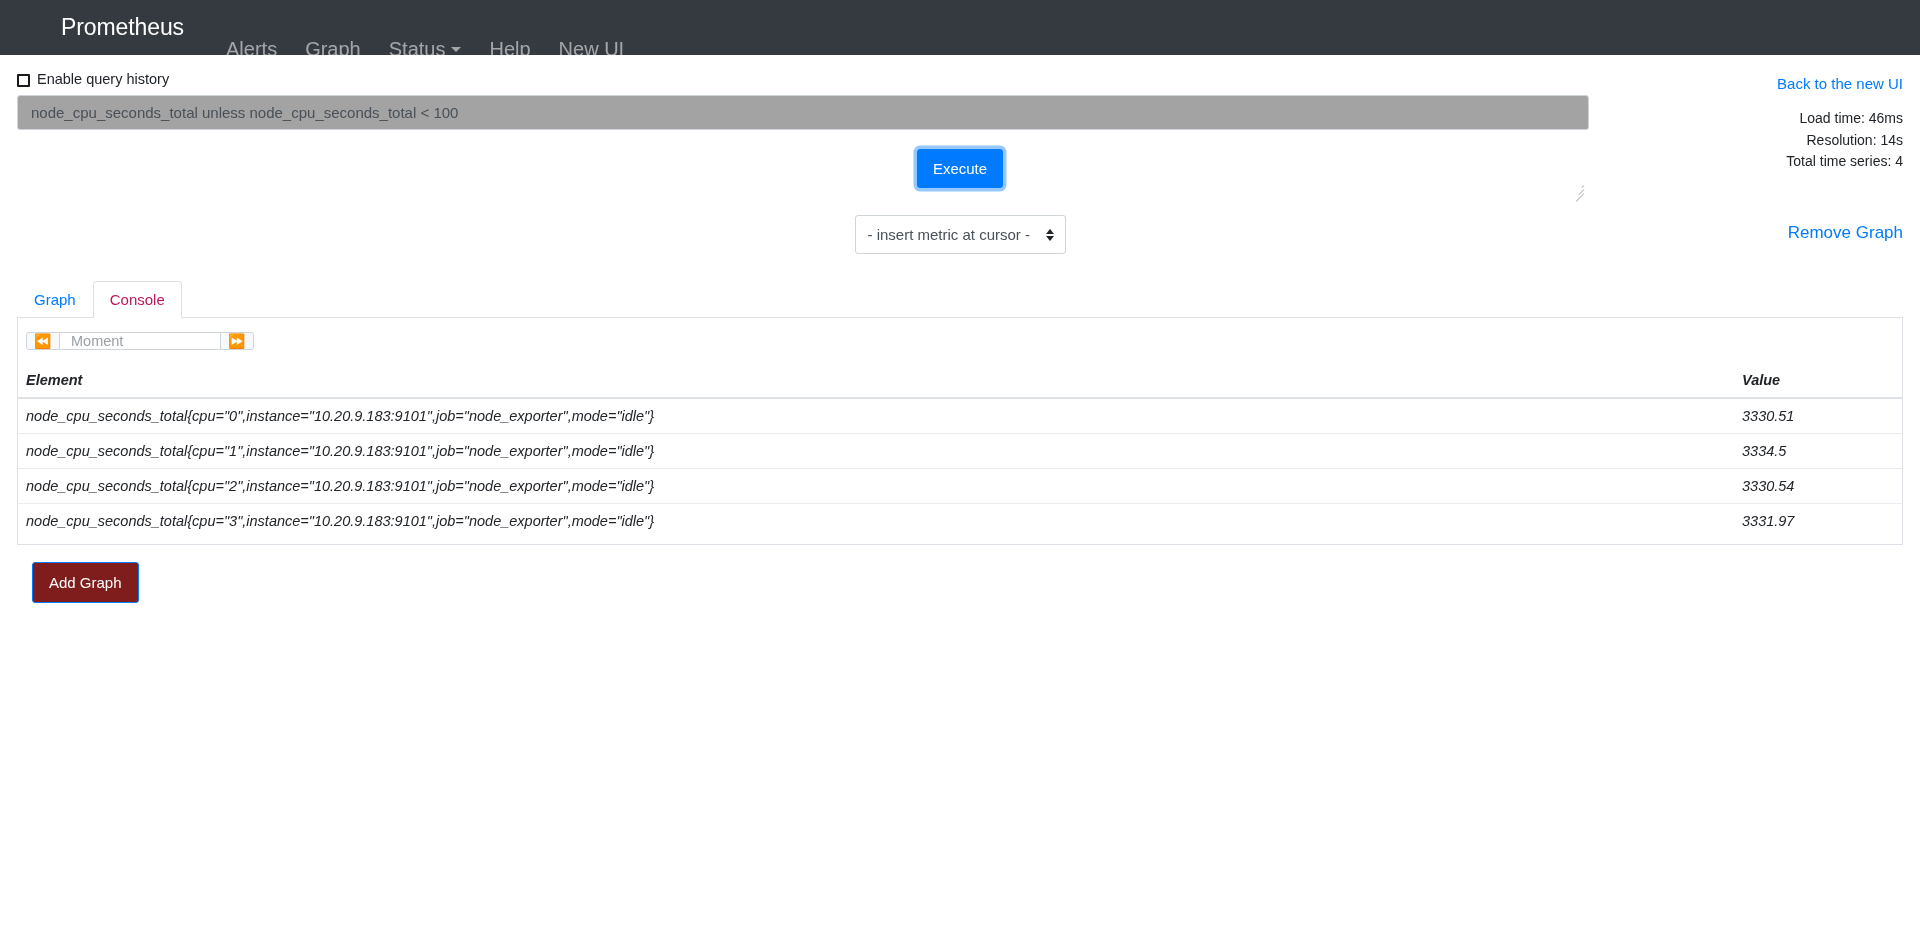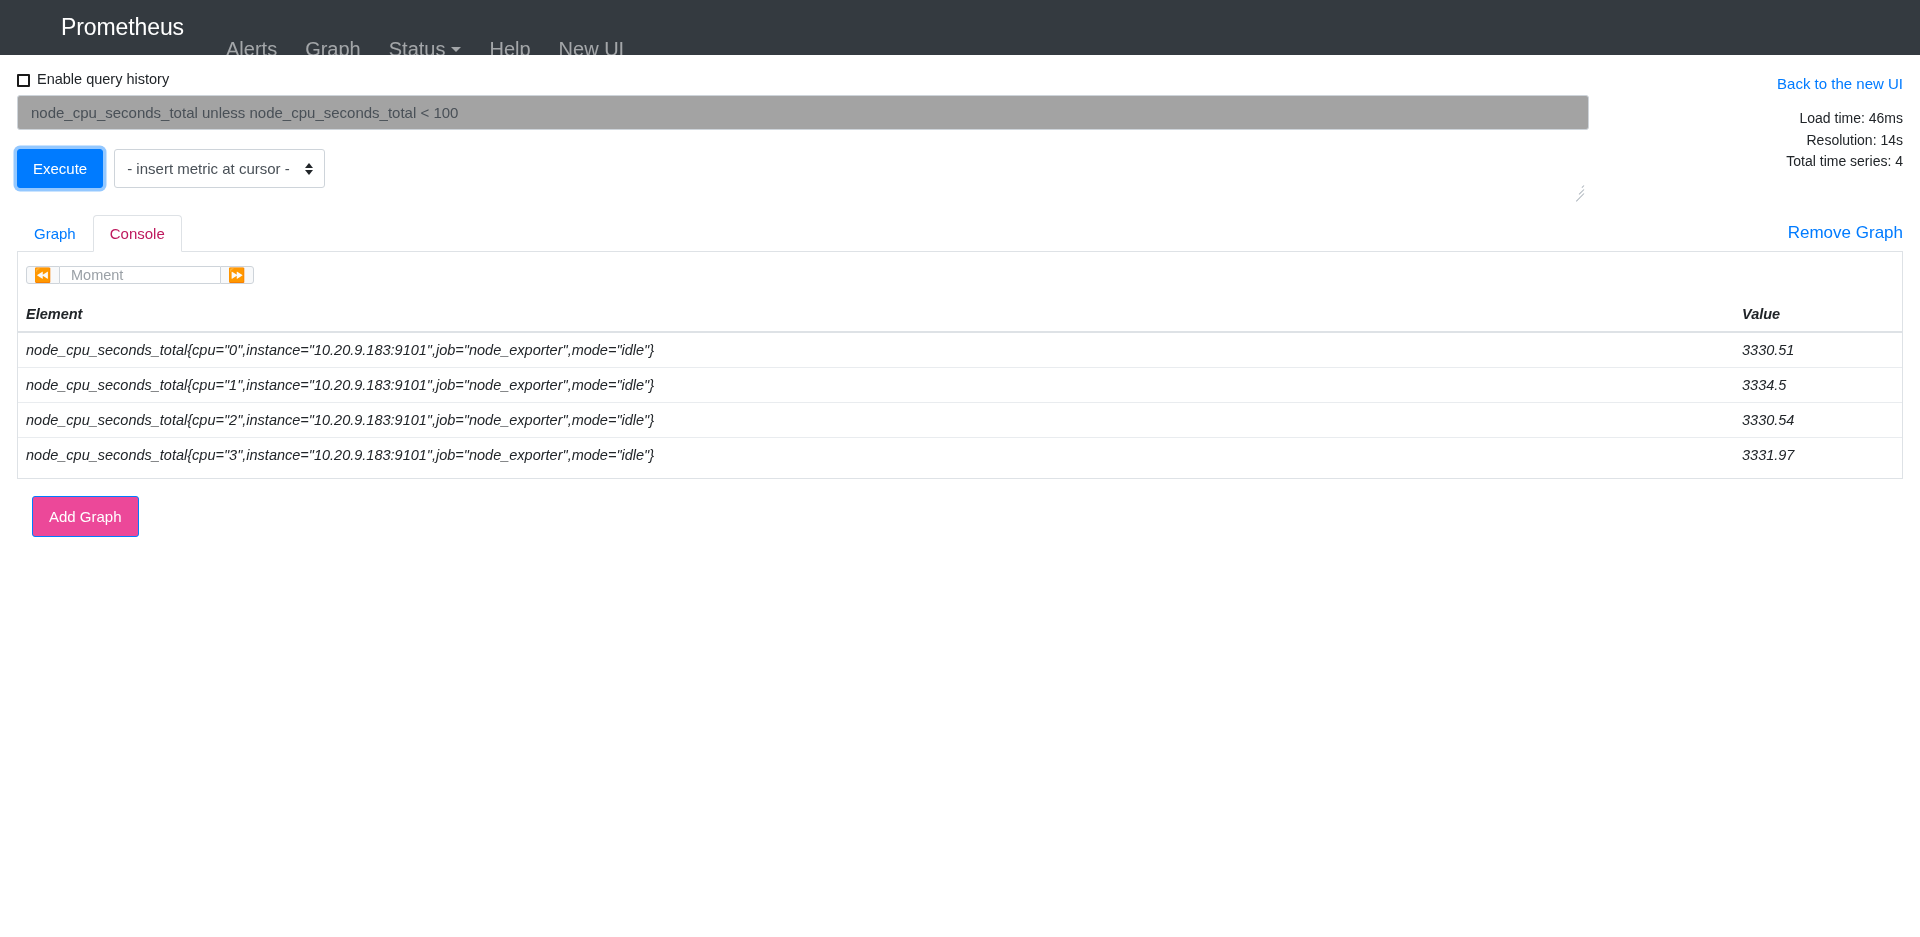--- a/index.html
+++ b/index.html
@@ -144,21 +144,22 @@
     background: #adb5bd;
     transform-origin: right center;
     transform: rotate(-45deg);
   }
 
   
   .exec-row {
     display: flex;
     align-items: center;
     margin-top: 19px;
-    gap: 11px;
+    gap: 27px;
+    flex-direction: column;
   }
   .btn-execute {
     background: #007bff;
     border: 1px solid #007bff;
     color: #fff;
     font-size: 15px;
     font-family: "Liberation Sans", sans-serif;
     padding: 8px 15px;
     border-radius: 3px;
     cursor: pointer;
@@ -297,21 +298,21 @@
     overflow: hidden;
     text-overflow: ellipsis;
   }
   .result-table tbody tr:first-child td { border-top: none; }
   .col-element { width: 1716px; }
   .col-value { width: 168px; }
 
   
   .btn-add-graph {
     margin: 17px 0 0 15px;
-    background: #ec4899;
+    background: #7f1d1d;
     border: 1px solid #007bff;
     color: #fff;
     font-size: 15px;
     font-family: "Liberation Sans", sans-serif;
     padding: 9px 16px;
     border-radius: 3px;
     cursor: pointer;
     outline: none;
     line-height: 1.4;
   }

